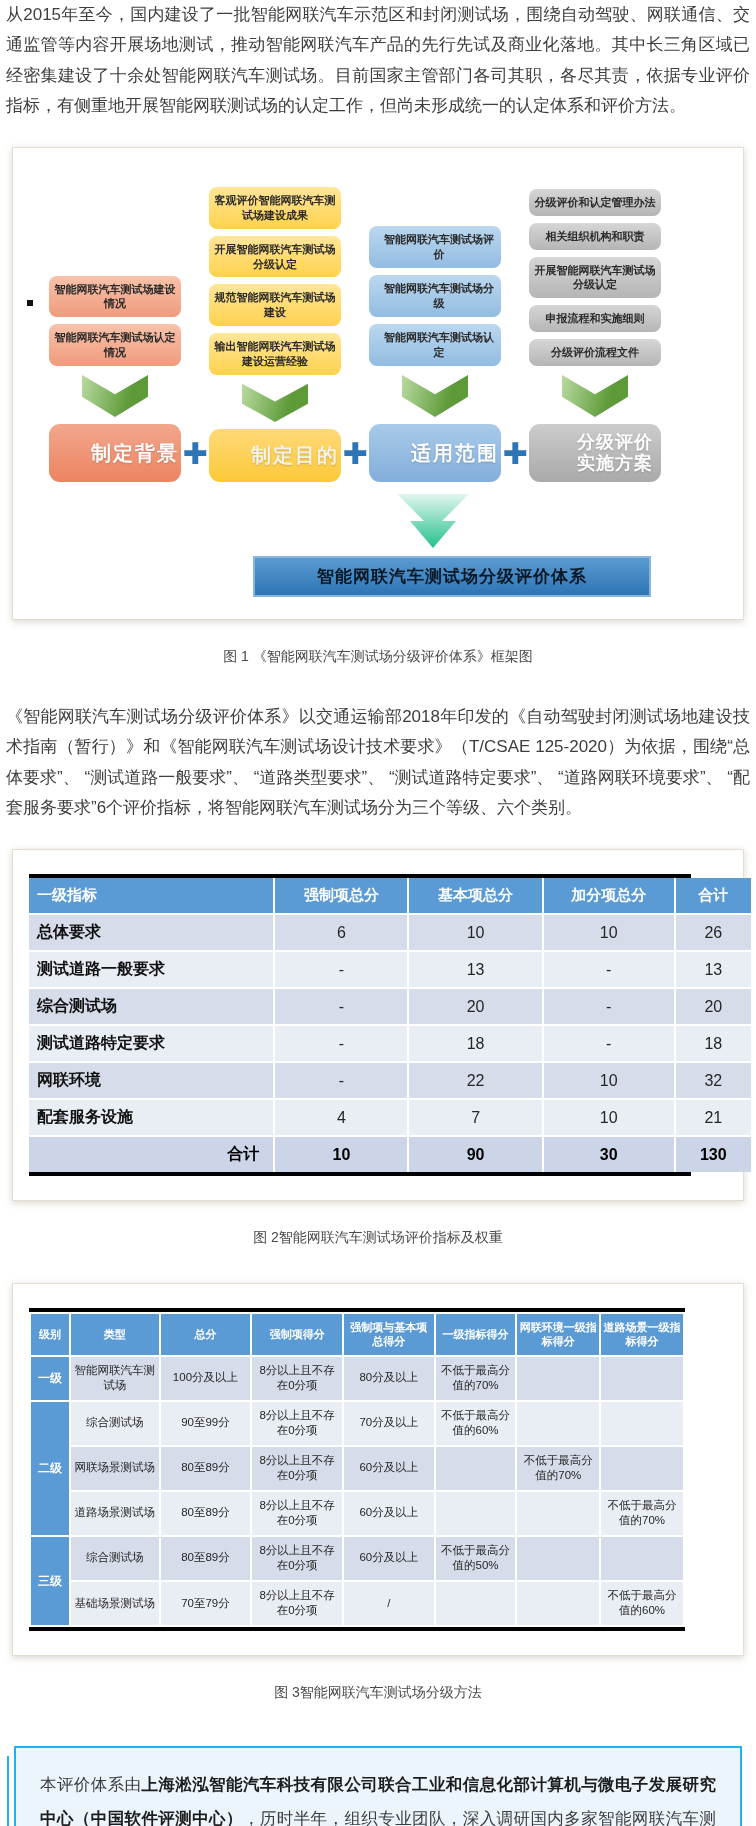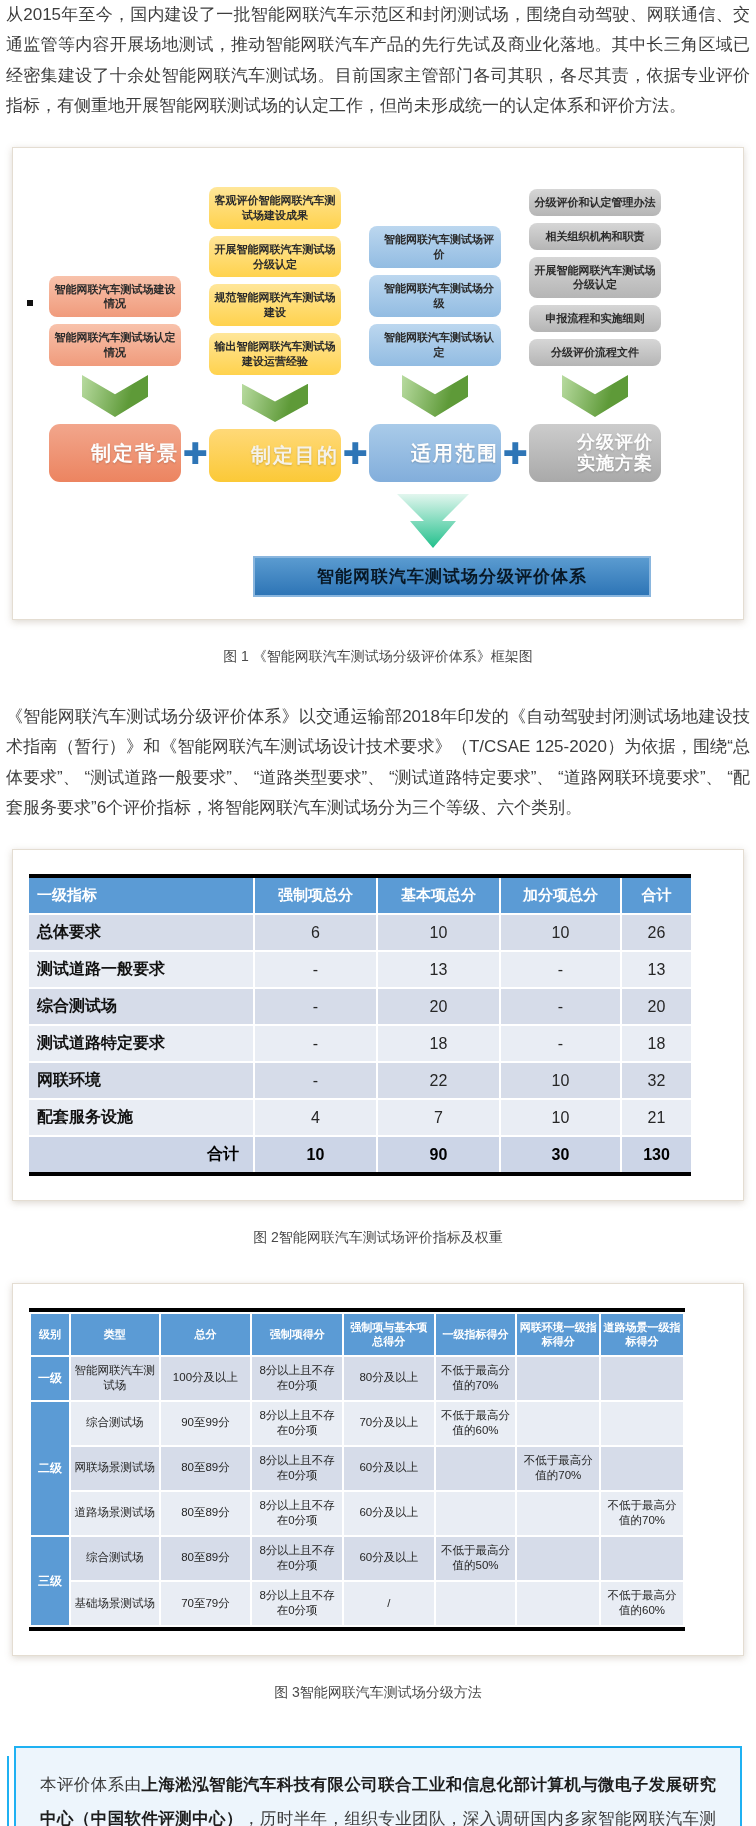--- a/index.html
+++ b/index.html
@@ -40,21 +40,21 @@
             background:linear-gradient(#e2f6ee,#22c08c); }
   .banner { width:360px; margin-left:204px; background:linear-gradient(#5a9bd0,var(--banner-bg));
             border:2px solid #8ab6de; color:#081826; font-weight:bold; font-size:17px;
             text-align:center; padding:7px 17px; letter-spacing:1px; }
   .bullet-sq { position:absolute; left:14px; top:152px; width:6px; height:6px; background:#111; }
 
   
   .tblframe { border-top:4px solid #000; border-bottom:4px solid #000; }
   table { border-collapse:collapse; }
   th { background:var(--table-header); color:#fff; font-weight:bold; }
-  .t2 { width:662px;padding-left:40px; }
+  .t2 { width:722px;padding-left:40px; }
   .t2 th { font-size:15px; padding:8px 8px; border-left:2px solid #fff; text-align:center; }
   .t2 th:first-child { border-left:none; text-align:left; }
   .t2 td { font-size:16px; padding:7px 8px; text-align:center; color:#262626;
            border-left:2px solid #fff; border-top:2px solid #fff; }
   .t2 td:first-child { border-left:none; text-align:left; font-weight:bold; color:#111; }
   .t2 tr:nth-child(odd) td { background:var(--row-dark); }
   .t2 tr:nth-child(even) td { background:var(--row-light); }
   .t2 tr.total td { background:#ccd5e7; font-weight:bold; color:#000; }
   .t2 tr.total td:first-child { text-align:right; padding-right:14px; }
 

